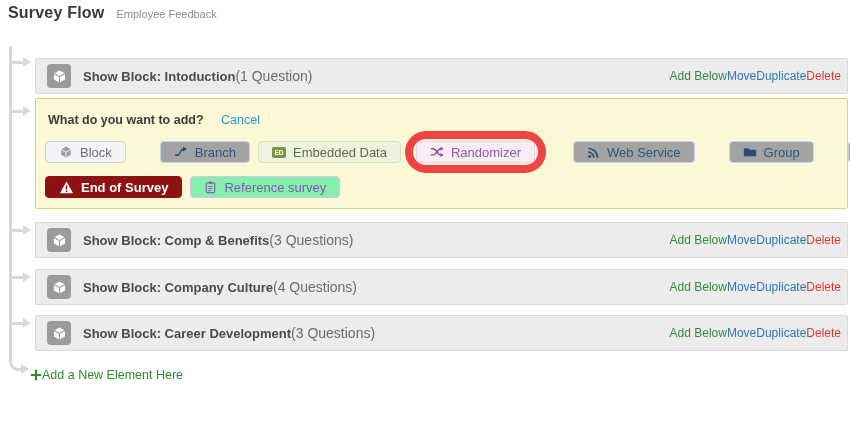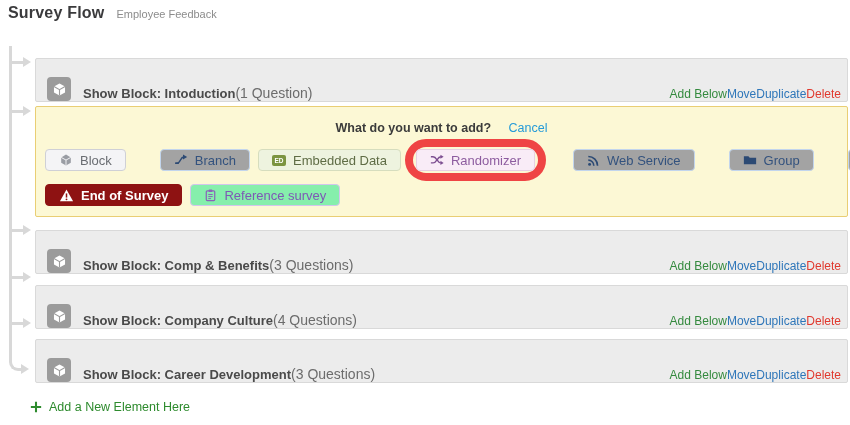--- a/index.html
+++ b/index.html
@@ -14,48 +14,48 @@
   .flow-line { position: absolute; left: 9px; top: 46px; width: 3px; height: 296px; background: #d8d8d8; }
   .flow-curve { position: absolute; left: 9px; top: 340px; width: 13px; height: 31px; border-left: 3px solid #d8d8d8; border-bottom: 3px solid #d8d8d8; border-bottom-left-radius: 9px; }
   .flow-curve-head { position: absolute; left: 21px; top: 363.5px; width: 0; height: 0; border-left: 8px solid #d8d8d8; border-top: 5.5px solid transparent; border-bottom: 5.5px solid transparent; }
   .flow-arrow { position: absolute; left: 11px; width: 13px; height: 3px; background: #d8d8d8; }
   .flow-arrow::after { content: ""; position: absolute; right: -7px; top: -4px; border-left: 8px solid #d8d8d8; border-top: 5.5px solid transparent; border-bottom: 5.5px solid transparent; }
   .fa1 { top: 61px; } .fa2 { top: 110px; } .fa3 { top: 229px; } .fa4 { top: 276px; } .fa5 { top: 322px; }
 
   .content { position: absolute; left: 35px; top: 58px; width: 813px; }
 
   
-  .block-row { display: flex; align-items: flex-end; height: 44px; background: #ececec; border: 1px solid #d9d9d9; border-radius: 2px; padding: 0 6px 0 11px; }
+  .block-row { display: flex; align-items: center; height: 36px; background: #ececec; border: 1px solid #d9d9d9; border-radius: 2px; padding: 0 6px 0 11px; }
   .row2 { margin-top: 13px; } .row3 { margin-top: 11px; } .row4 { margin-top: 10px; }
   .block-icon { width: 24px; height: 24px; background: #9b9b9b; border-radius: 4px; display: inline-flex; align-items: center; justify-content: center; flex: none; }
   .block-title { font-size: 13px; font-weight: bold; color: #4a4a4a; margin-left: 12px; white-space: nowrap; }
   .block-count { font-size: 14px; color: #6c6c6c; margin-left: 0; white-space: nowrap; }
   .spacer { flex: 1; }
   .act { font-size: 12px; cursor: pointer; text-decoration: none; white-space: nowrap; }
   .act.green { color: #348a3e; } .act.blue { color: #2e76b9; } .act.red { color: #e0392e; }
 
   
   .add-panel { margin-top: 4px; background: #fcf8d5; border: 1px solid #e9ce74; border-radius: 2px; padding: 9px 12px 10px 9px; }
-  .panel-head { padding-top: 2px; padding-left: 3px; text-align: center; }
+  .panel-head { padding-top: 2px; padding-left: 3px; }
   .prompt { font-size: 12.5px; font-weight: bold; color: #3b3b3b; }
   .cancel { font-size: 12.5px; color: #259bd8; margin-left: 13px; cursor: pointer; text-decoration: none; }
   .btn-row { display: flex; align-items: center; margin-top: 9px; }
   .btn-row.second { }
   .opt { display: inline-flex; align-items: center; gap: 7px; height: 22px; padding: 0 13px; border-radius: 4px; font-family: "Liberation Sans", sans-serif; font-size: 13px; border: 1px solid; cursor: pointer; margin-right: 8px; white-space: nowrap; background: #fff; }
   .opt .oicon { display: inline-flex; align-items: center; }
   .opt.neutral { background: #f4f4f6; border-color: #cfd0d6; color: #6a6d72; }
   .opt.blue    { background: #a3a3a3; border-color: #c2d5ed; color: #33527e; margin-left: 26px; }
   .opt.green   { background: #eef3df; border-color: #d6ddbe; color: #5f6c45; }
   .opt.pink    { background: #f9ecf7; border-color: #e9cfe3; color: #8d5c9f; margin-right: 0; }
   .opt.danger  { background: #8e1212; border-color: #8e1212; color: #ffffff; font-weight: bold; }
   .opt.purple  { background: #86efac; border-color: #d2c6ec; color: #7e58b5; }
   .highlight-ring { display: inline-flex; align-items: center; border: 8px solid #ef4444; border-radius: 24px; padding: 2px 3px; margin: -6px 1px -6px -4px; }
 
   
-  .add-element { margin-top: 17px; margin-left: -5px; display: inline-flex; align-items: center; gap: 7px; cursor: pointer; text-decoration: none; }
+  .add-element { margin-top: 17px; margin-left: -5px; display: inline-flex; align-items: center; gap: 0; cursor: pointer; text-decoration: none; }
   .add-element span { font-size: 12.5px; color: #2e8b2e; }
 </style>
 </head>
 <body>
 
 <div class="header">
   <span class="page-title">Survey Flow</span><span class="survey-name">Employee Feedback</span>
 </div>
 
 <div class="flow-line"></div>

